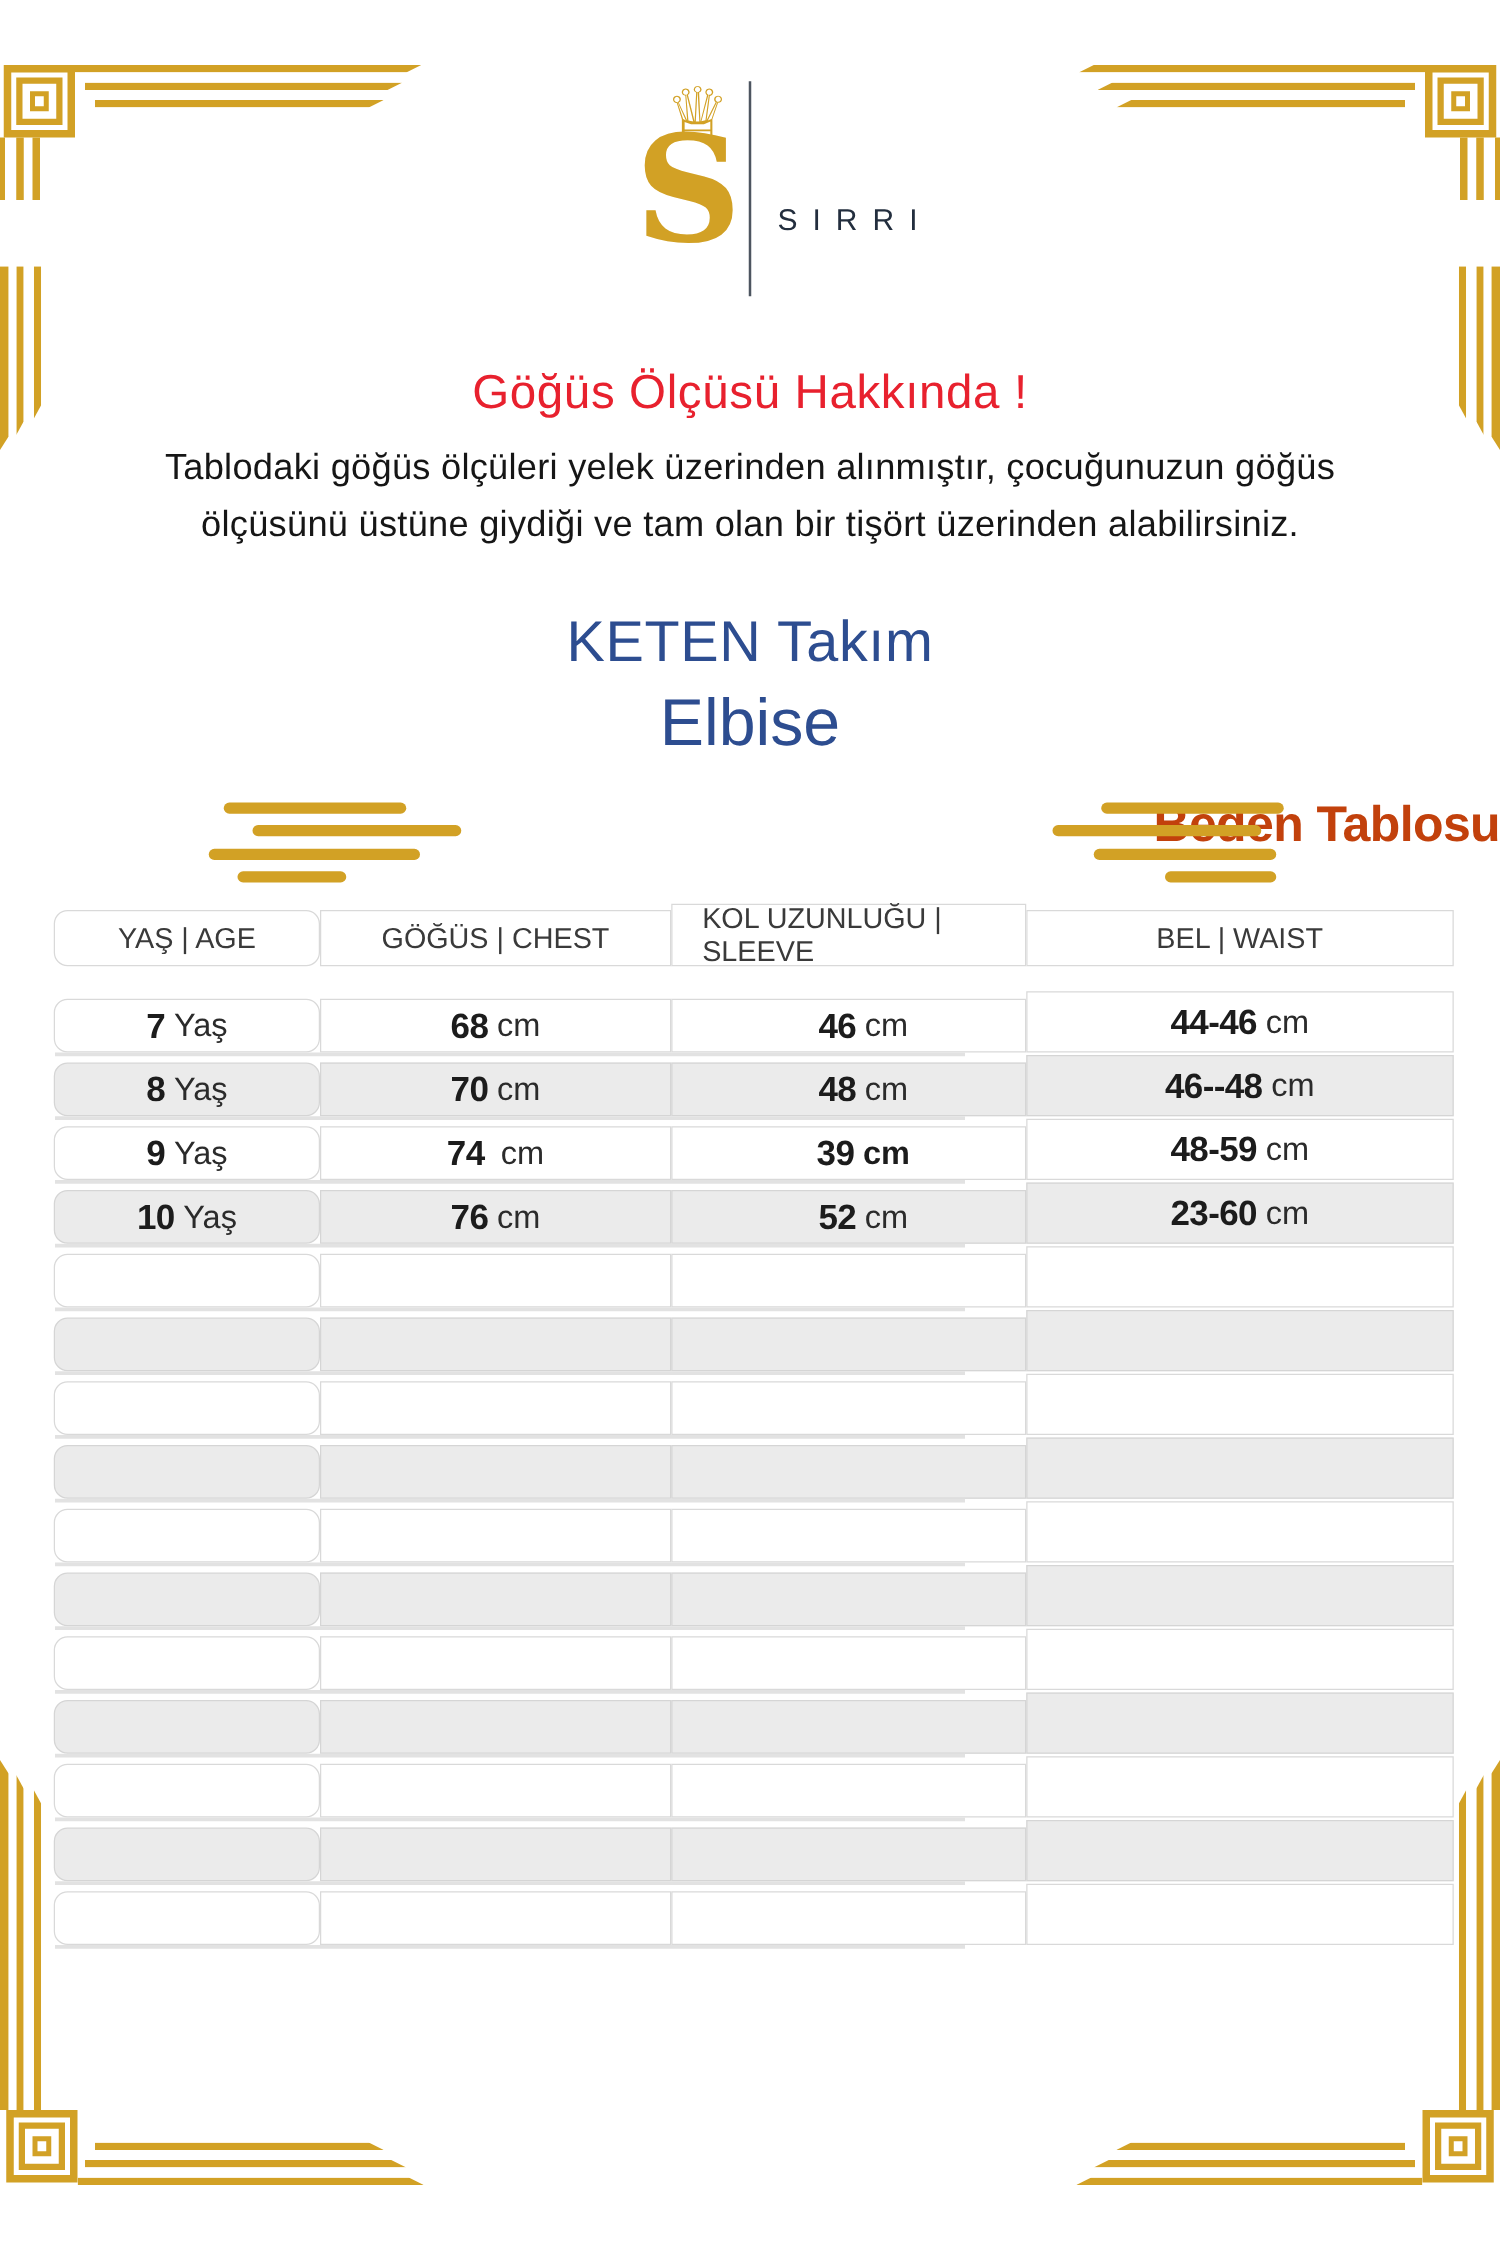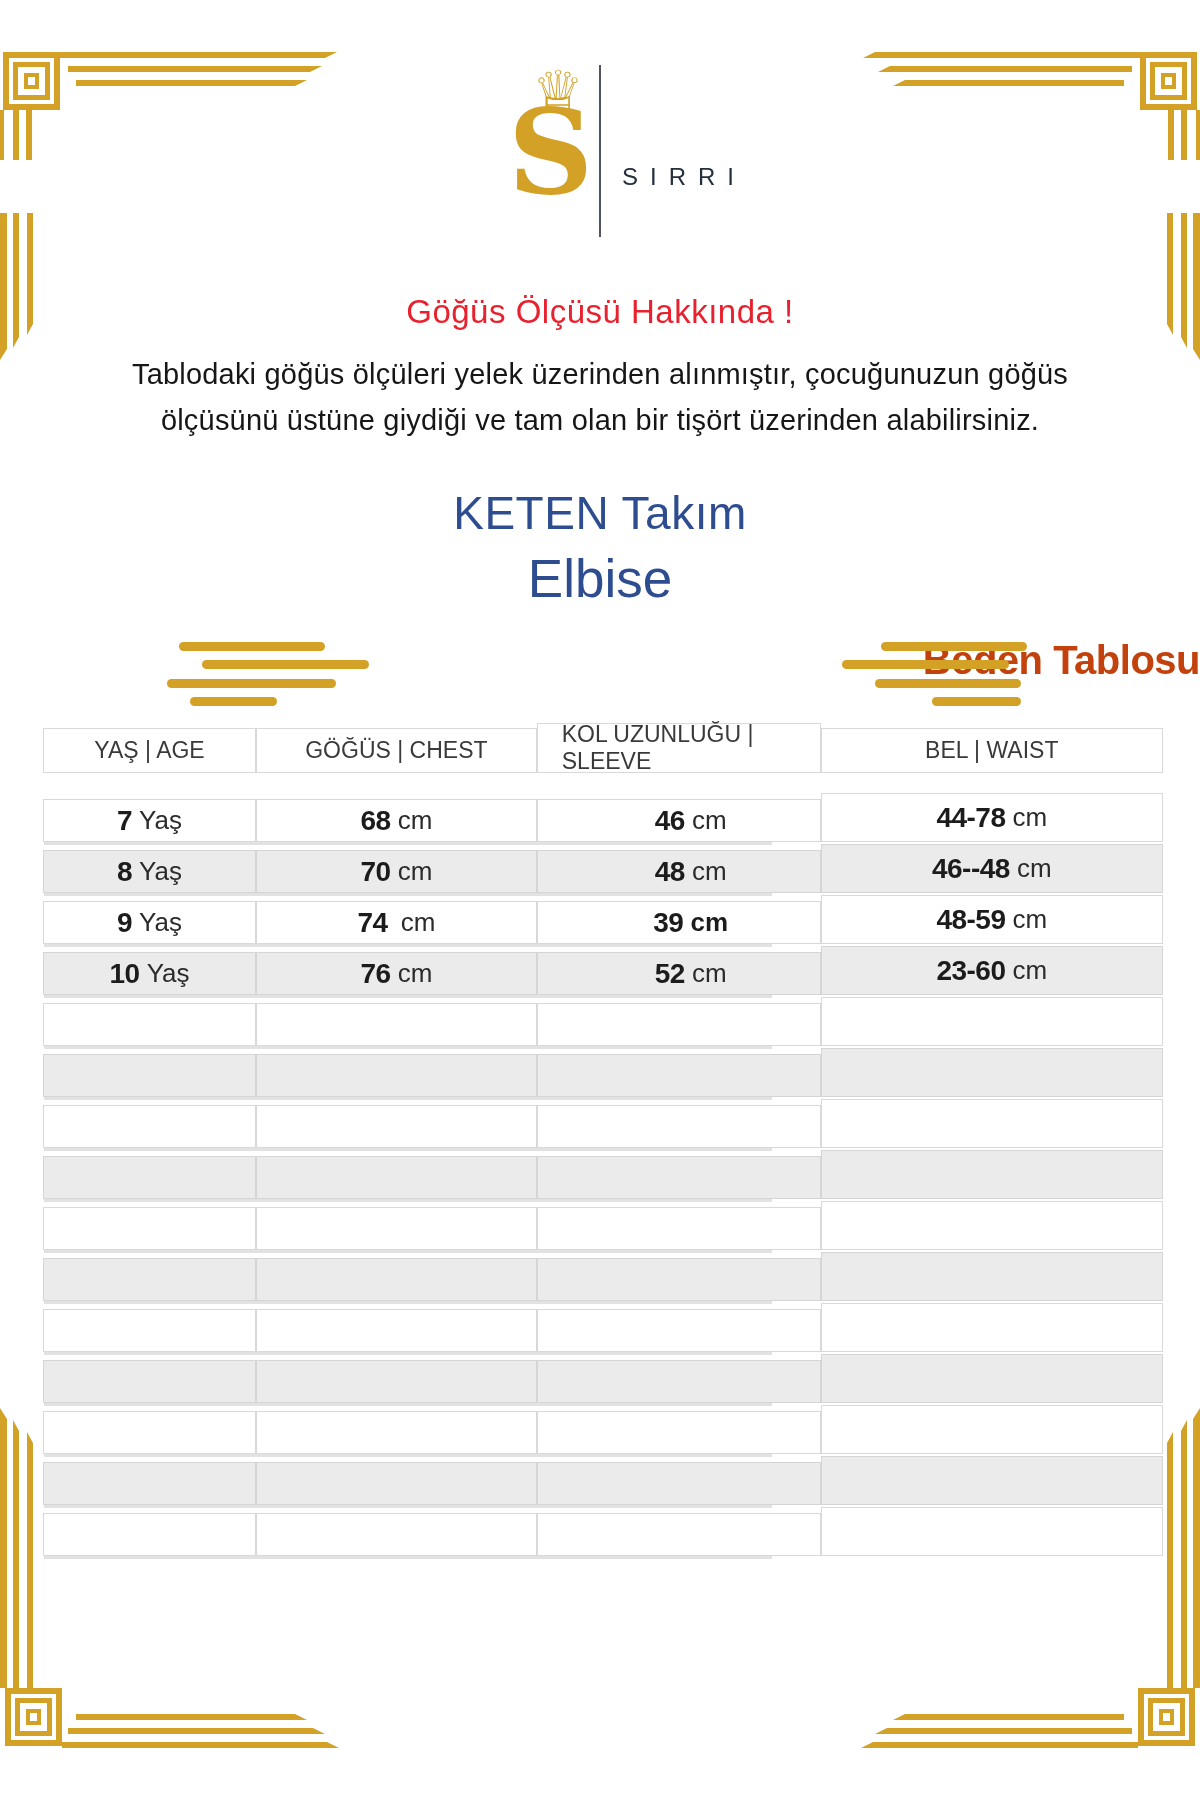--- a/index.html
+++ b/index.html
@@ -32,38 +32,38 @@
 
   
   .logo{position:absolute;left:0;right:0;top:55px;height:190px;}
   .logo-inner{position:relative;width:420px;margin:0 auto;height:190px;}
   .crown{position:absolute;left:142px;top:8px;font-size:58px;color:var(--gold);line-height:1;}
   .monogram{position:absolute;left:118px;top:38px;font-family:"DejaVu Serif",serif;font-size:118px;line-height:1;color:var(--gold);font-weight:700;z-index:2;}
   .logo-divider{position:absolute;left:209px;top:10px;width:2px;height:172px;background:#4d5560;z-index:3;}
   .logo-name{position:absolute;left:232px;top:108px;font-size:24px;letter-spacing:12px;color:var(--navy);font-weight:400;text-align:right;}
 
   
-  .notice-title{position:absolute;left:0;right:0;top:293px;text-align:center;color:var(--red);font-size:33px;letter-spacing:0.5px;}
+  .notice-title{position:absolute;left:0;right:0;top:293px;text-align:center;color:var(--red);font-size:38px;letter-spacing:0.5px;}
   .notice-body{position:absolute;left:60px;right:60px;top:352px;text-align:center;color:var(--ink);font-size:29px;line-height:1.58;letter-spacing:0.2px;}
   .product-line1{position:absolute;left:0;right:0;top:486px;text-align:center;color:var(--blue);font-size:46px;letter-spacing:0.5px;}
   .product-line2{position:absolute;left:0;right:0;top:548px;text-align:center;color:var(--blue);font-size:53px;}
   .table-title{position:absolute;left:0;right:0;top:638px;text-align:right;color:#c2410c;font-size:40px;font-weight:700;letter-spacing:-0.5px;}
 
   
   .decor{position:absolute;top:642px;height:64px;}
   .decor-left{left:167px;width:202px;}
   .decor-right{left:842px;width:185px;}
   .decor span{position:absolute;height:9px;border-radius:5px;background:var(--gold);}
 
   
   .size-table{position:absolute;left:43px;top:728px;width:1120px;}
   .thead,.trow{display:flex;position:relative;}
   .thead .cell{height:45px;}
   .cell{border:1px solid var(--border);background:#fff;display:flex;align-items:center;justify-content:center;}
-  .c1{width:214px;}.c2{width:282px;}.c3{width:285px;padding-left:24px;}.c4{width:344px;}
+  .c1{width:214px;border-radius:11px;}.c2{width:282px;}.c3{width:285px;padding-left:24px;}.c4{width:344px;}
   .thead .c3{transform:translateY(-5px);height:50px;}
   .thead .cell{font-size:23px;color:#3a3a3a;letter-spacing:0;}
   .tbody{margin-top:21px;}
   .trow{height:43px;margin-bottom:8px;}
   .trow .cell{height:43px;}
   .trow .c4{transform:translateY(-6px);height:49px;}
   .trow.alt .cell{background:var(--rowalt);border-color:#d5d5d5;}
   .trow::after{content:"";position:absolute;left:1px;top:100%;width:65%;height:3px;background:#e2e2e2;}
   .num{font-size:28px;font-weight:700;color:#1c1c1c;letter-spacing:-0.5px;}
   .unit{font-size:26px;font-weight:400;color:#2b2b2b;margin-left:7px;text-align:center;}
@@ -169,21 +169,21 @@
           </div>
         <div class="cell c2">
             <span class="num">68</span>
             <span class="unit">cm</span>
           </div>
         <div class="cell c3">
             <span class="num">46</span>
             <span class="unit">cm</span>
           </div>
         <div class="cell c4">
-            <span class="num">44-78</span>
+            <span class="num">44-46</span>
             <span class="unit">cm</span>
           </div>
       </div>
 
       <div class="trow alt">
         <div class="cell c1">
             <span class="num">8</span>
             <span class="unit">Yaş</span>
           </div>
         <div class="cell c2">

